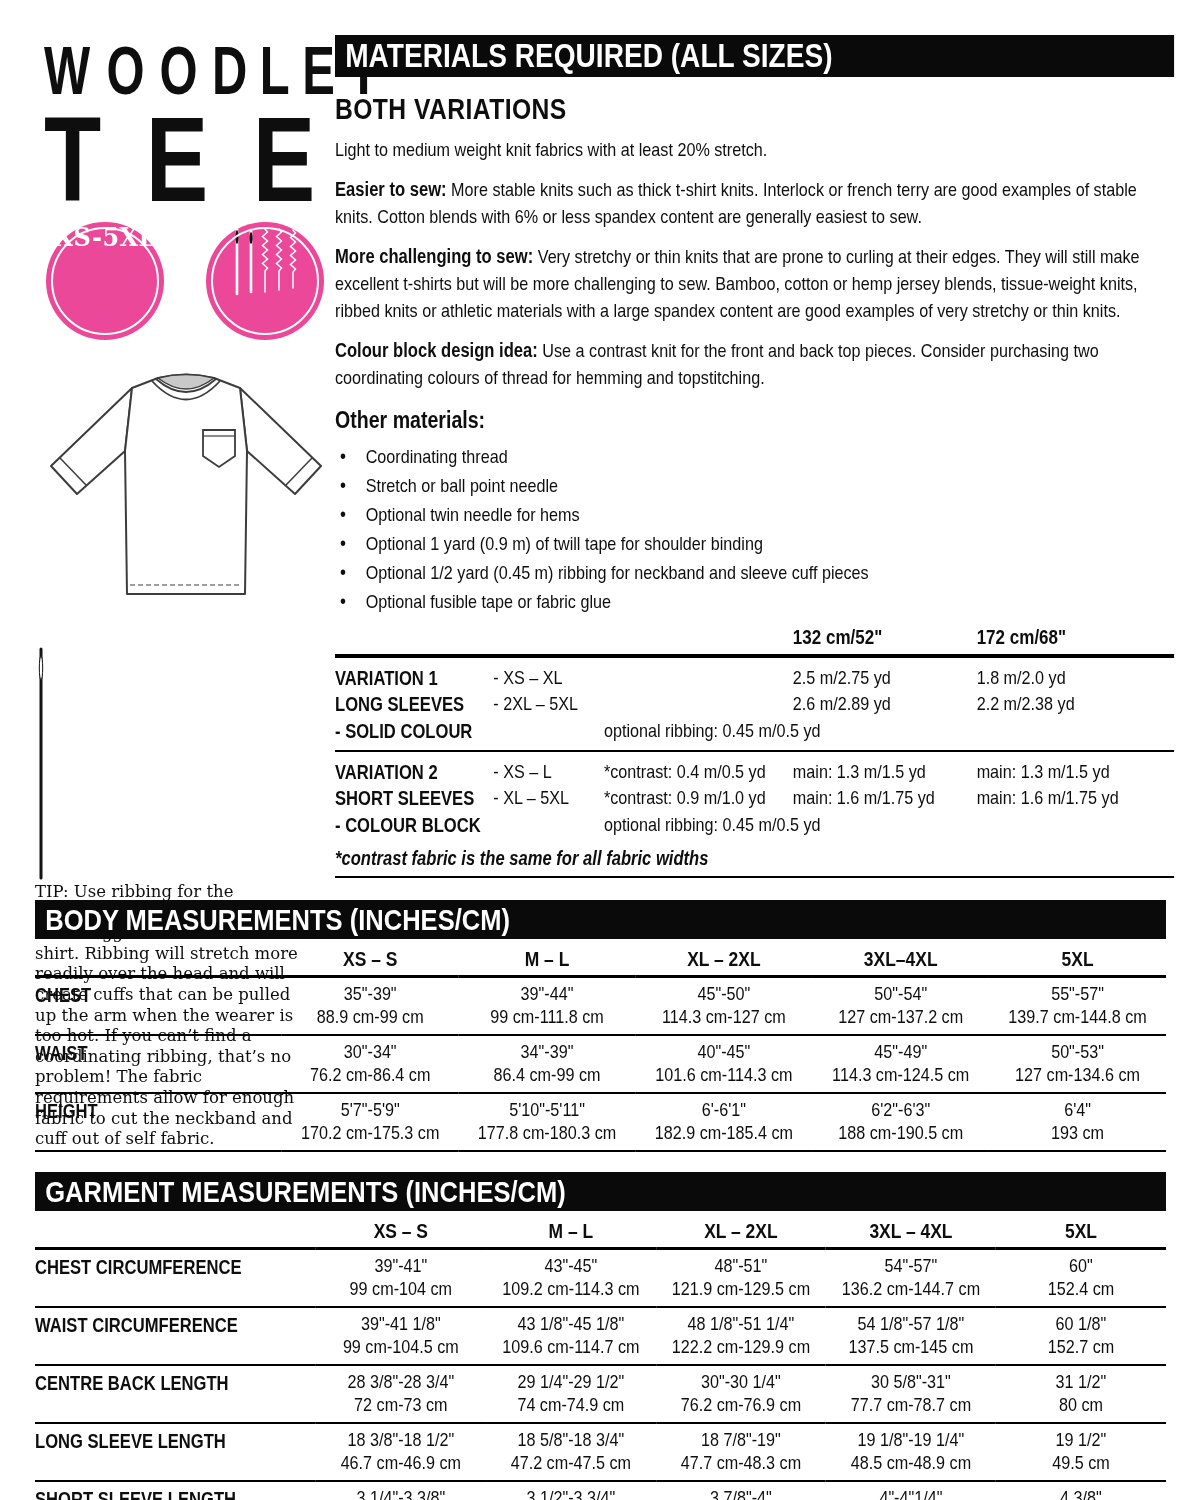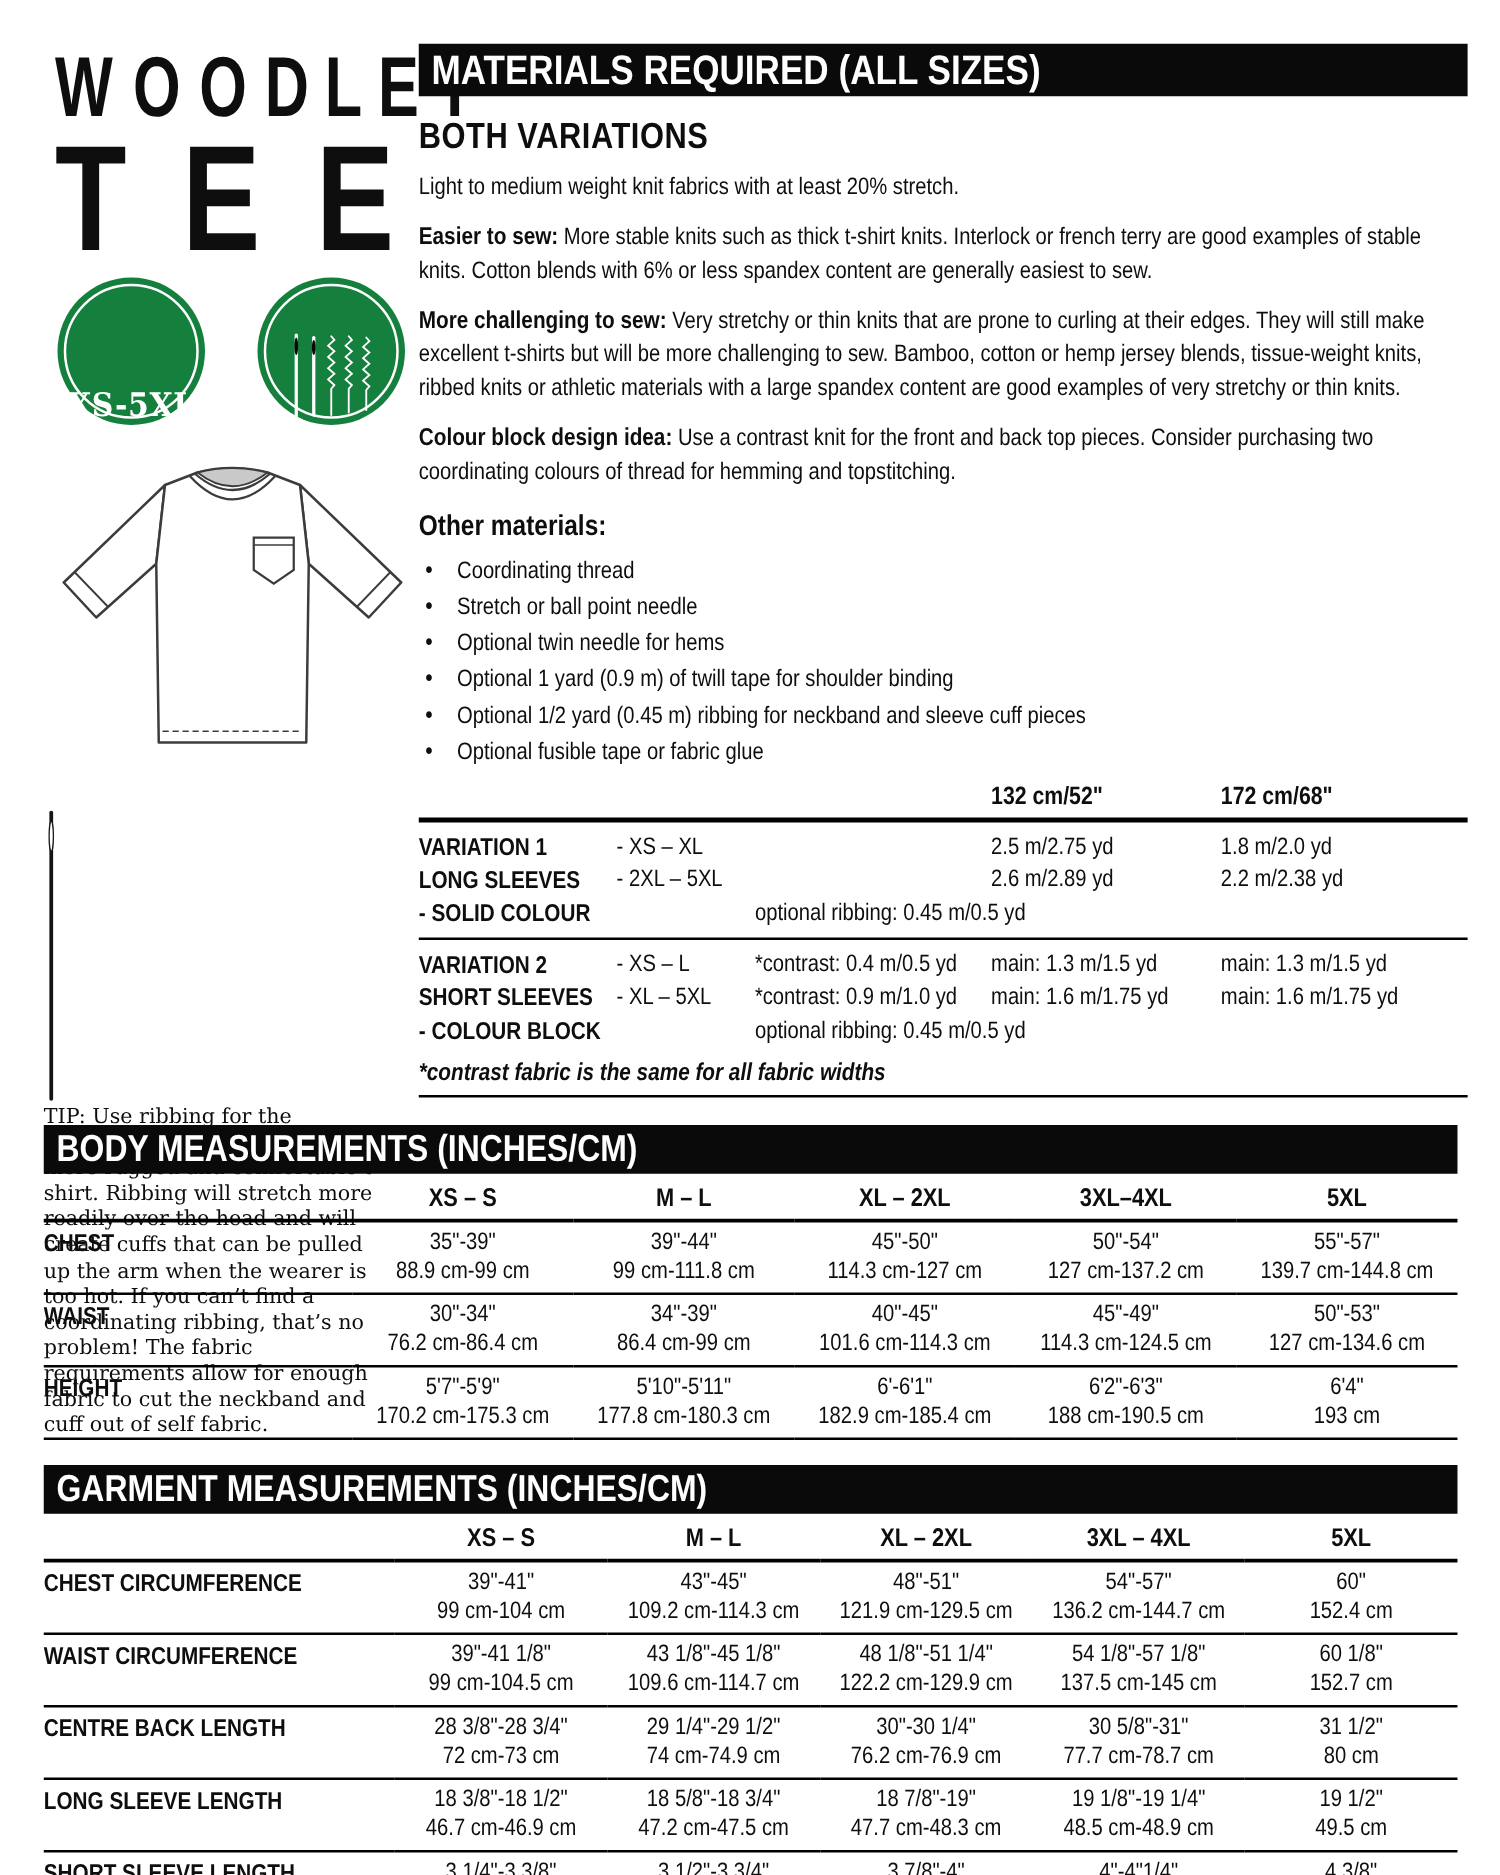--- a/index.html
+++ b/index.html
@@ -14,21 +14,21 @@
   .squeeze-full{width:1329px;transform:scaleX(0.851);transform-origin:left top;}
 
   
   .logo-line1{display:flex;justify-content:space-between;width:292px;height:72px;font-size:68px;line-height:70px;font-weight:700;}
   .logo-line1 span{display:inline-block;transform:scaleX(0.72);transform-origin:center;}
   .logo-line2{display:flex;justify-content:space-between;width:288px;height:112px;font-size:120px;line-height:104px;font-weight:700;padding:0 1px;}
   .logo-line2 span{display:inline-block;transform:scaleX(0.78);transform-origin:center;}
 
   
   .badges{display:flex;margin-top:3px;width:300px;justify-content:space-between;padding:0 11px;box-sizing:border-box;}
-  .badge{width:118px;height:118px;border-radius:50%;background:#15803d;position:relative;display:flex;align-items:flex-end;justify-content:center;}
+  .badge{width:118px;height:118px;border-radius:50%;background:#ec4899;position:relative;display:flex;align-items:flex-start;justify-content:center;}
   .badge .ring{position:absolute;inset:5px;border:2.5px solid #fff;border-radius:50%;}
   .badge-label{color:#fff;font-family:"DejaVu Serif","Liberation Serif",serif;font-weight:700;font-size:26px;letter-spacing:0.5px;transform:scaleX(0.92);}
 
   .shirt-wrap{margin-top:18px;width:300px;}
 
   
   .tip{margin-top:20px;display:flex;flex-direction:column;}
   .tip svg{flex:none;margin-right:8px;}
   .tip p{margin:0;font-family:"DejaVu Serif","Liberation Serif",serif;font-size:16.5px;line-height:20.6px;width:280px;}
 

